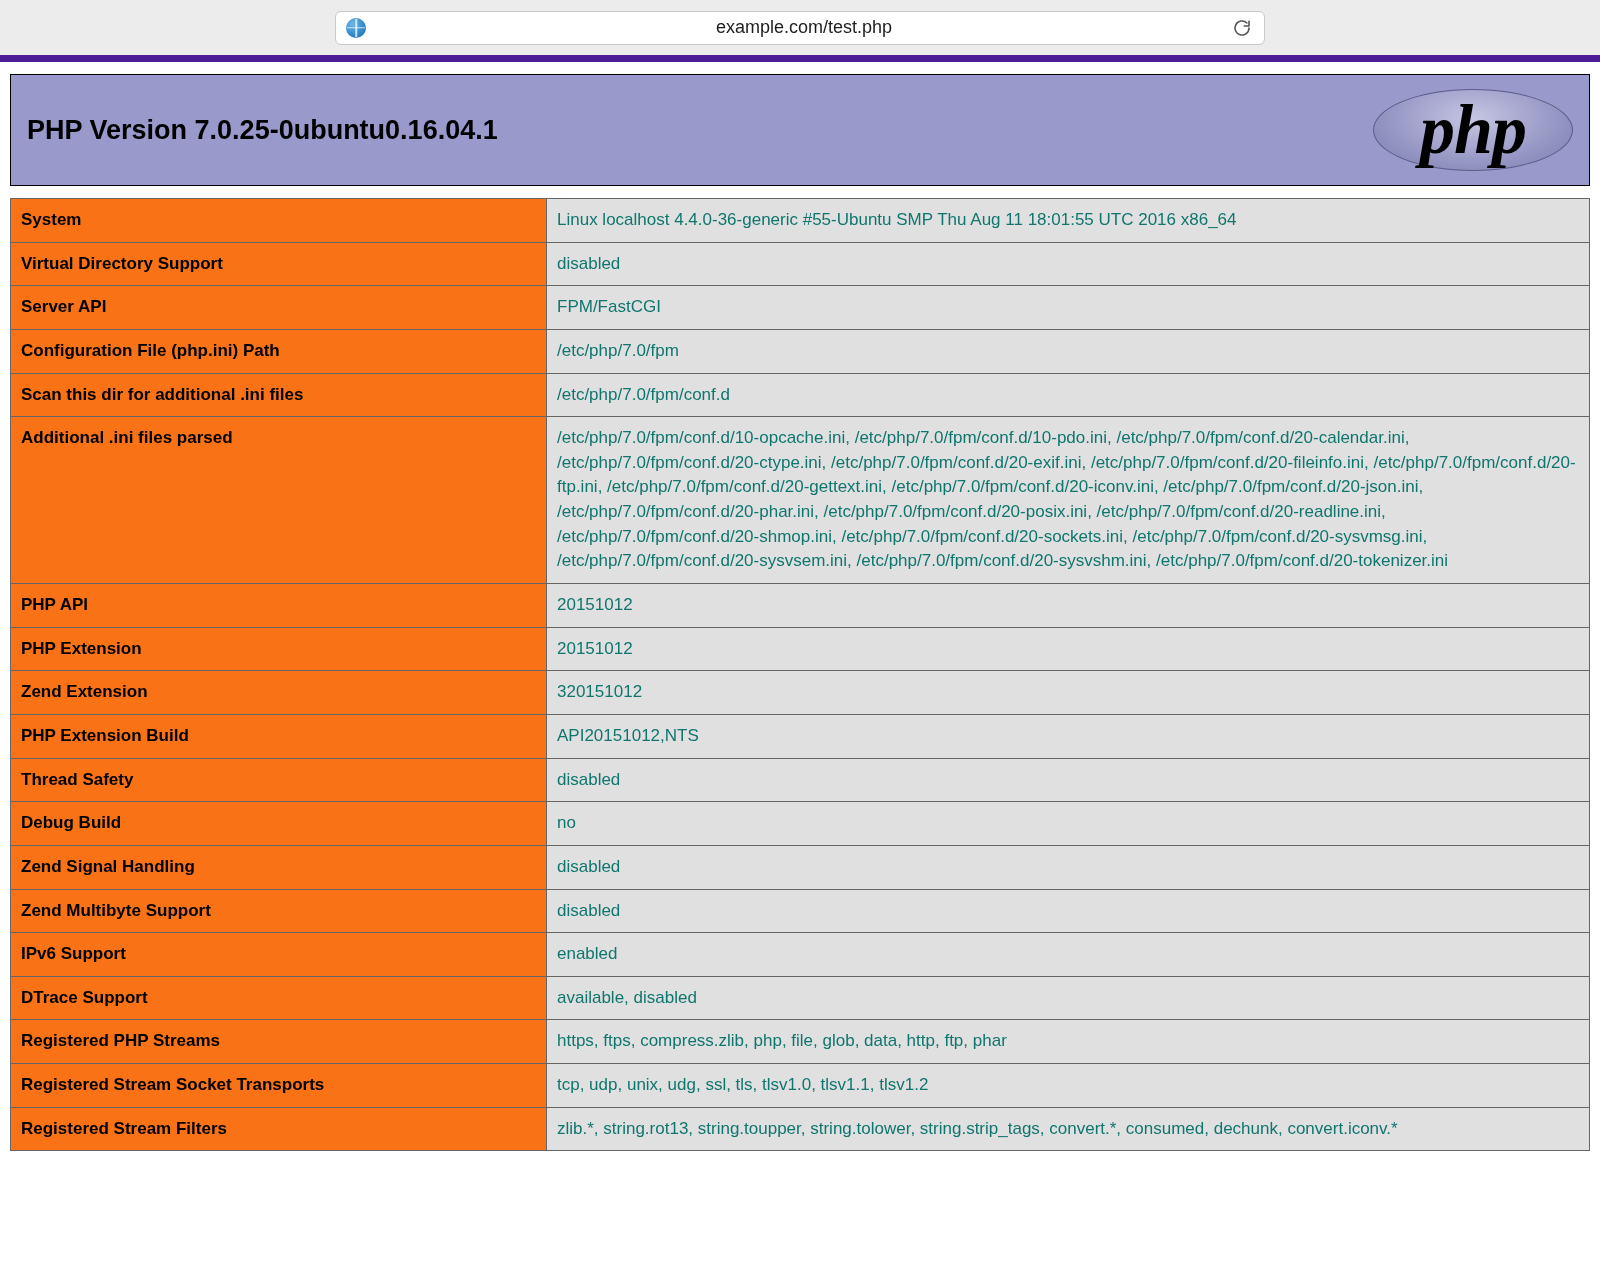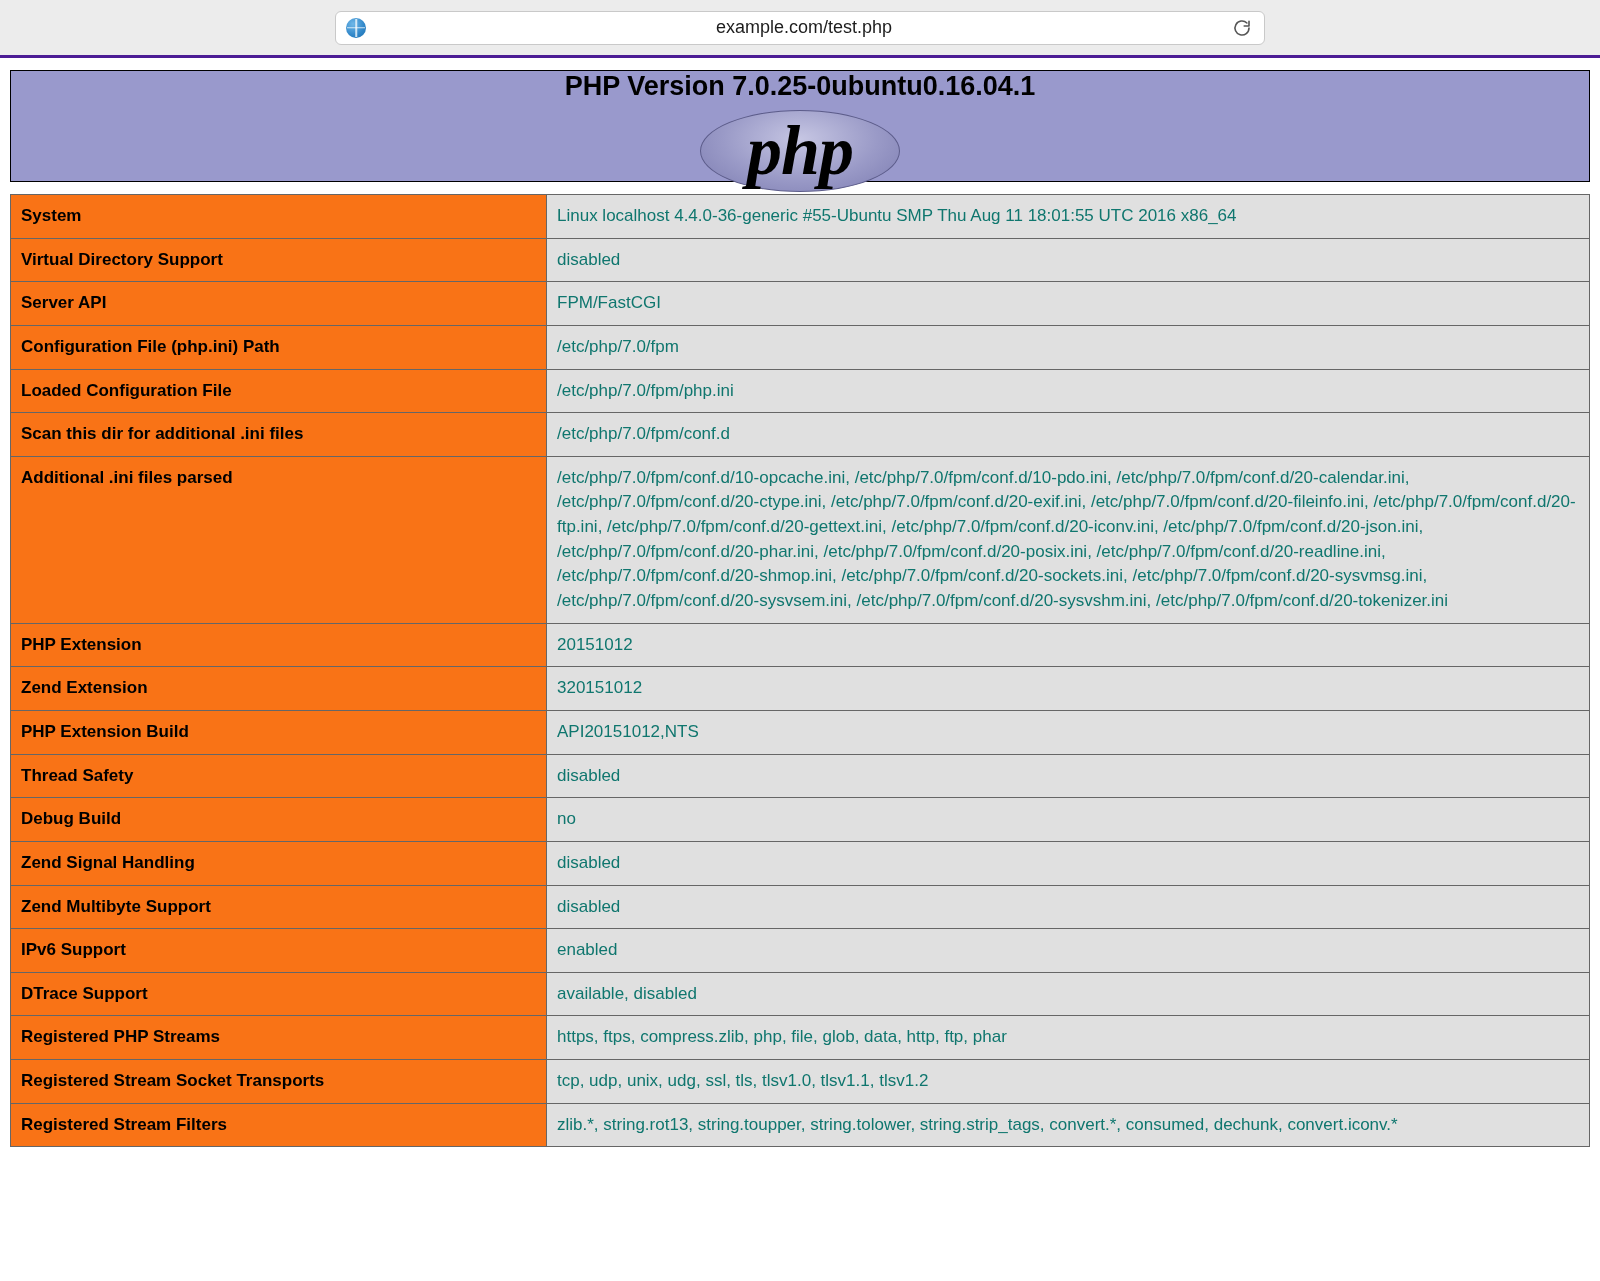--- a/index.html
+++ b/index.html
@@ -11,21 +11,21 @@
   body {
     width: 1600px;
     height: 1281px;
     overflow: hidden;
   }
 
   
   .browser-bar {
     height: 55px;
     background: #ececec;
-    border-bottom: 3px solid #4c1d95;
+    border-bottom: 7px solid #4c1d95;
     display: flex;
     align-items: center;
     justify-content: center;
     position: relative;
   }
   .url-field {
     width: 930px;
     height: 34px;
     background: #ffffff;
     border: 1px solid #c9c9c9;
@@ -87,21 +87,20 @@
   .php-header {
     margin: 12px 0 0 0;
     background: #9999cc;
     border: 1px solid #000000;
     height: 112px;
     display: flex;
     align-items: center;
     justify-content: space-between;
     padding: 0 16px;
     box-sizing: border-box;
-    flex-direction: column;
   }
   .php-title {
     font-size: 27px;
     font-weight: bold;
     color: #000000;
     font-family: "Liberation Sans", sans-serif;
   }
   .php-logo {
     width: 200px;
     height: 98px;
@@ -193,32 +192,32 @@
         </tr>
         <tr>
           <td class="key">Server API</td>
           <td class="val">FPM/FastCGI</td>
         </tr>
         <tr>
           <td class="key">Configuration File (php.ini) Path</td>
           <td class="val">/etc/php/7.0/fpm</td>
         </tr>
         <tr>
-          <td class="key">Loaded Configuration File</td>
-          <td class="val">/etc/php/7.0/fpm/php.ini</td>
-        </tr>
-        <tr>
           <td class="key">Scan this dir for additional .ini files</td>
           <td class="val">/etc/php/7.0/fpm/conf.d</td>
         </tr>
         <tr>
           <td class="key">Additional .ini files parsed</td>
           <td class="val">/etc/php/7.0/fpm/conf.d/10-opcache.ini, /etc/php/7.0/fpm/conf.d/10-pdo.ini, /etc/php/7.0/fpm/conf.d/20-calendar.ini, /etc/php/7.0/fpm/conf.d/20-ctype.ini, /etc/php/7.0/fpm/conf.d/20-exif.ini, /etc/php/7.0/fpm/conf.d/20-fileinfo.ini, /etc/php/7.0/fpm/conf.d/20-ftp.ini, /etc/php/7.0/fpm/conf.d/20-gettext.ini, /etc/php/7.0/fpm/conf.d/20-iconv.ini, /etc/php/7.0/fpm/conf.d/20-json.ini, /etc/php/7.0/fpm/conf.d/20-phar.ini, /etc/php/7.0/fpm/conf.d/20-posix.ini, /etc/php/7.0/fpm/conf.d/20-readline.ini, /etc/php/7.0/fpm/conf.d/20-shmop.ini, /etc/php/7.0/fpm/conf.d/20-sockets.ini, /etc/php/7.0/fpm/conf.d/20-sysvmsg.ini, /etc/php/7.0/fpm/conf.d/20-sysvsem.ini, /etc/php/7.0/fpm/conf.d/20-sysvshm.ini, /etc/php/7.0/fpm/conf.d/20-tokenizer.ini</td>
         </tr>
         <tr>
+          <td class="key">PHP API</td>
+          <td class="val">20151012</td>
+        </tr>
+        <tr>
           <td class="key">PHP Extension</td>
           <td class="val">20151012</td>
         </tr>
         <tr>
           <td class="key">Zend Extension</td>
           <td class="val">320151012</td>
         </tr>
         <tr>
           <td class="key">PHP Extension Build</td>
           <td class="val">API20151012,NTS</td>

